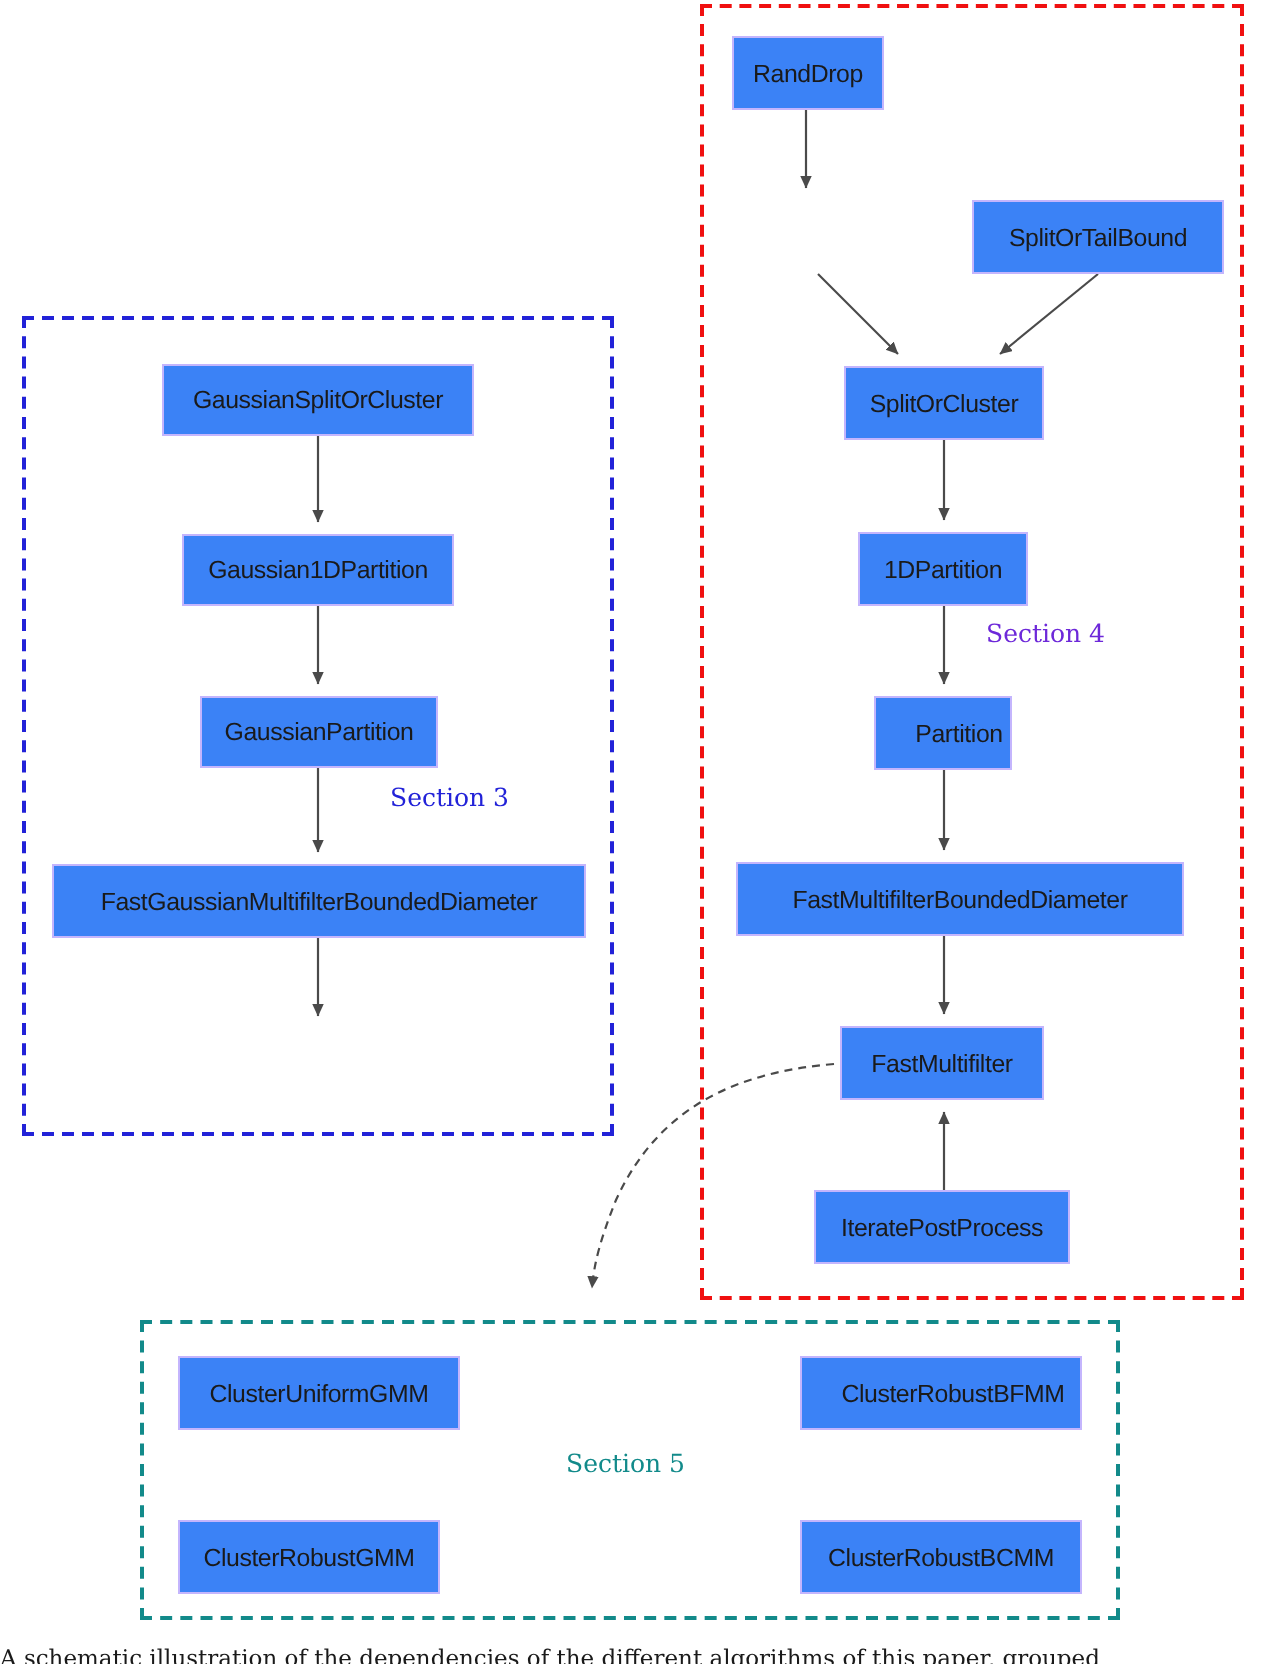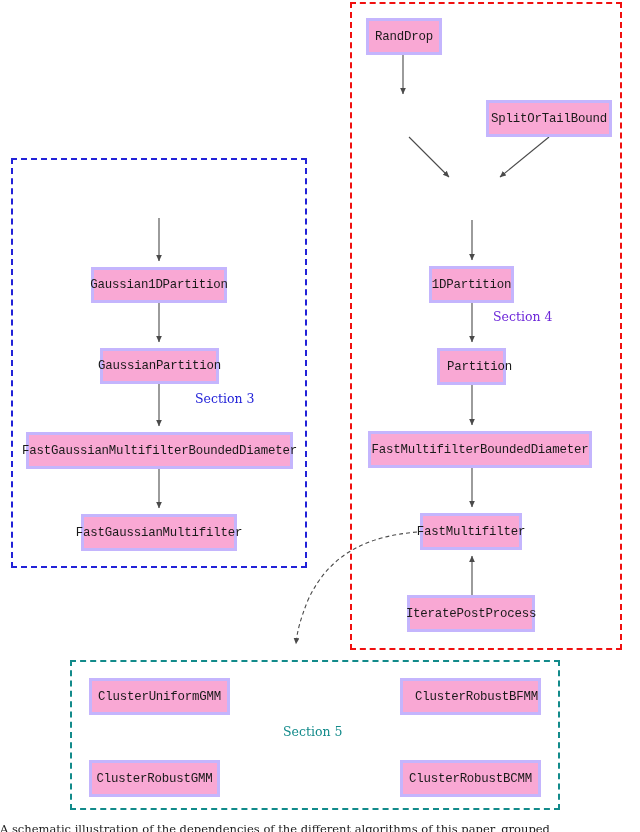--- a/index.html
+++ b/index.html
@@ -47,24 +47,24 @@
     line-height: 1;
   }
   .label-blue { color: #2222d8; }
   .label-red  { color: #6d28d9; }
   .label-teal { color: #128a8a; }
 
   
   .node {
     position: absolute;
     box-sizing: border-box;
-    border: 3px solid #c4b5fd;
-    background: #f9a8d4;
+    border: 1px solid #c4b5fd;
+    background: #3b82f6;
     color: #1a1a1a;
-    font-family: Liberation Mono, monospace;
+    font-family: Liberation Sans, sans-serif;
     font-size: 12.4px;
     letter-spacing: -0.2px;
     display: flex;
     align-items: center;
     justify-content: center;
     white-space: nowrap;
     text-align: center;
   }
 
   
@@ -131,27 +131,28 @@
     <path class="edge-line" d="M472,468 L472,507" marker-end="url(#arrowhead)"></path>
     <path class="edge-line" d="M472,595 L472,556" marker-end="url(#arrowhead)"></path>
 
     <path class="edge-dashed" d="M417,532 C370,536 330,552 308,600 C300,620 297,632 296,644" marker-end="url(#arrowhead)"></path>
   </svg>
 
   <div class="section-label label-blue" style="left:195px; top:393px;">Section 3</div>
   <div class="section-label label-red" style="left:493px; top:311px;">Section 4</div>
   <div class="section-label label-teal" style="left:283px; top:726px;">Section 5</div>
 
+  <div class="node" style="left:81px; top:182px; width:156px; height:36px;">GaussianSplitOrCluster</div>
   <div class="node" style="left:91px; top:267px; width:136px; height:36px;">Gaussian1DPartition</div>
   <div class="node" style="left:100px; top:348px; width:119px; height:36px;">GaussianPartition</div>
   <div class="node" style="left:26px; top:432px; width:267px; height:37px;">FastGaussianMultifilterBoundedDiameter</div>
-  <div class="node" style="left:81px; top:514px; width:156px; height:37px;">FastGaussianMultifilter</div>
 
   <div class="node" style="left:366px; top:18px; width:76px; height:37px;">RandDrop</div>
   <div class="node" style="left:486px; top:100px; width:126px; height:37px;">SplitOrTailBound</div>
+  <div class="node" style="left:422px; top:183px; width:100px; height:37px;">SplitOrCluster</div>
   <div class="node" style="left:429px; top:266px; width:85px; height:37px;">1DPartition</div>
   <div class="node" style="left:437px; top:348px; width:69px; height:37px;padding-left:16px;">Partition</div>
   <div class="node" style="left:368px; top:431px; width:224px; height:37px;">FastMultifilterBoundedDiameter</div>
   <div class="node" style="left:420px; top:513px; width:102px; height:37px;">FastMultifilter</div>
   <div class="node" style="left:407px; top:595px; width:128px; height:37px;">IteratePostProcess</div>
 
   <div class="node" style="left:89px; top:678px; width:141px; height:37px;">ClusterUniformGMM</div>
   <div class="node" style="left:400px; top:678px; width:141px; height:37px;padding-left:12px;">ClusterRobustBFMM</div>
   <div class="node" style="left:89px; top:760px; width:131px; height:37px;">ClusterRobustGMM</div>
   <div class="node" style="left:400px; top:760px; width:141px; height:37px;">ClusterRobustBCMM</div>

